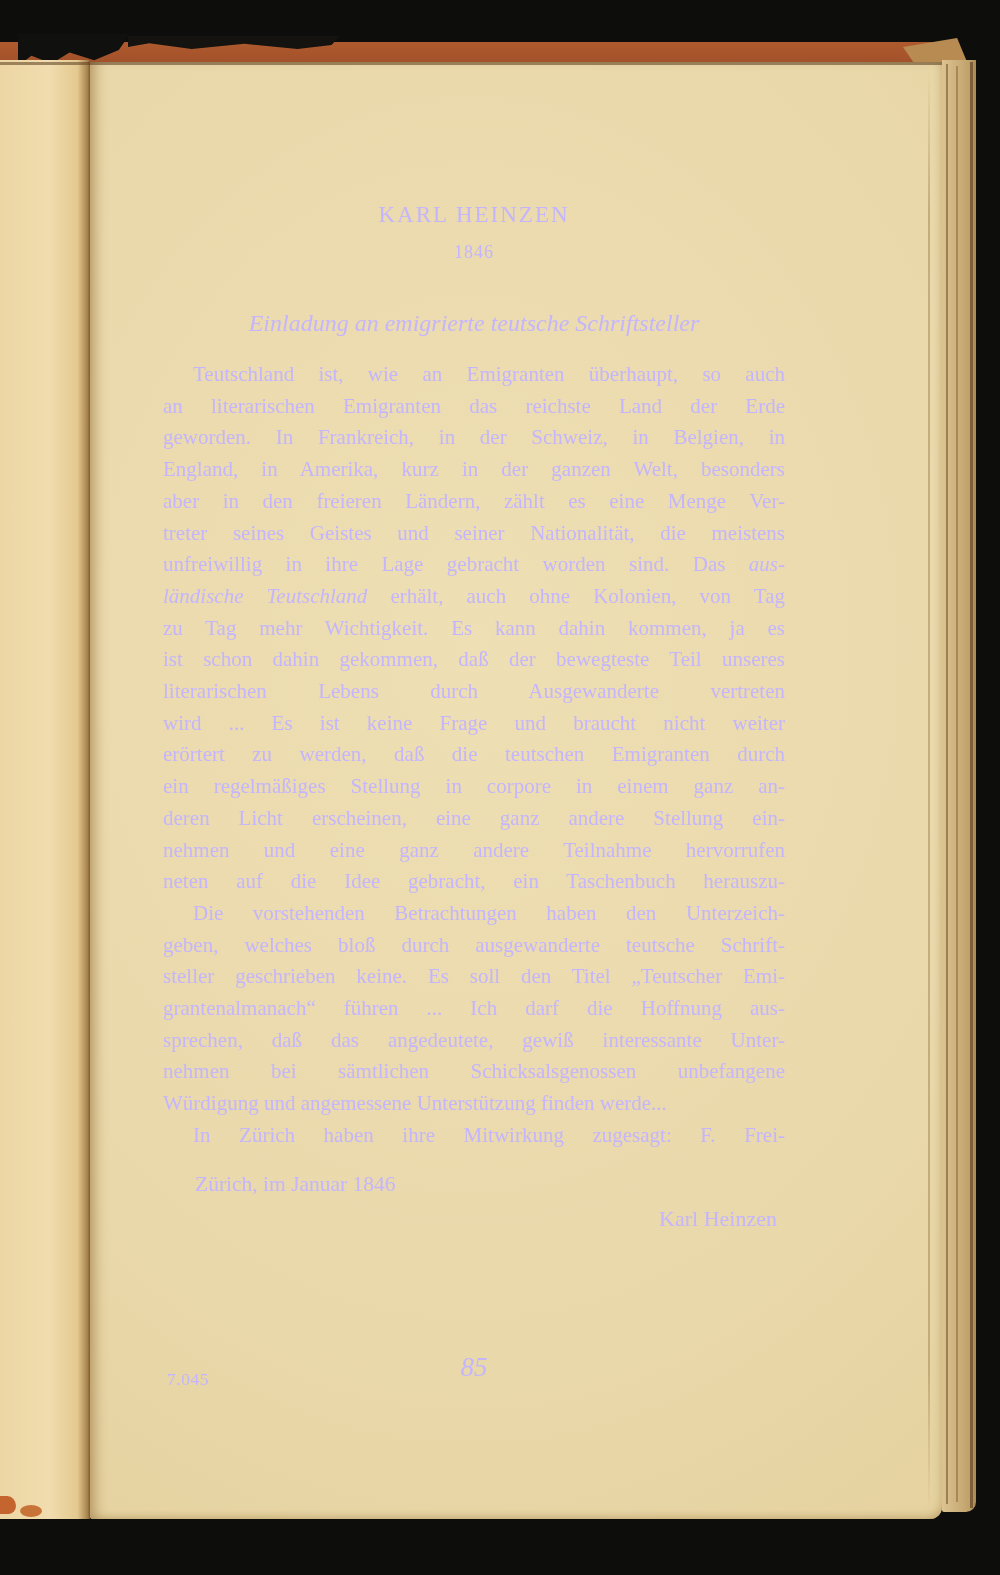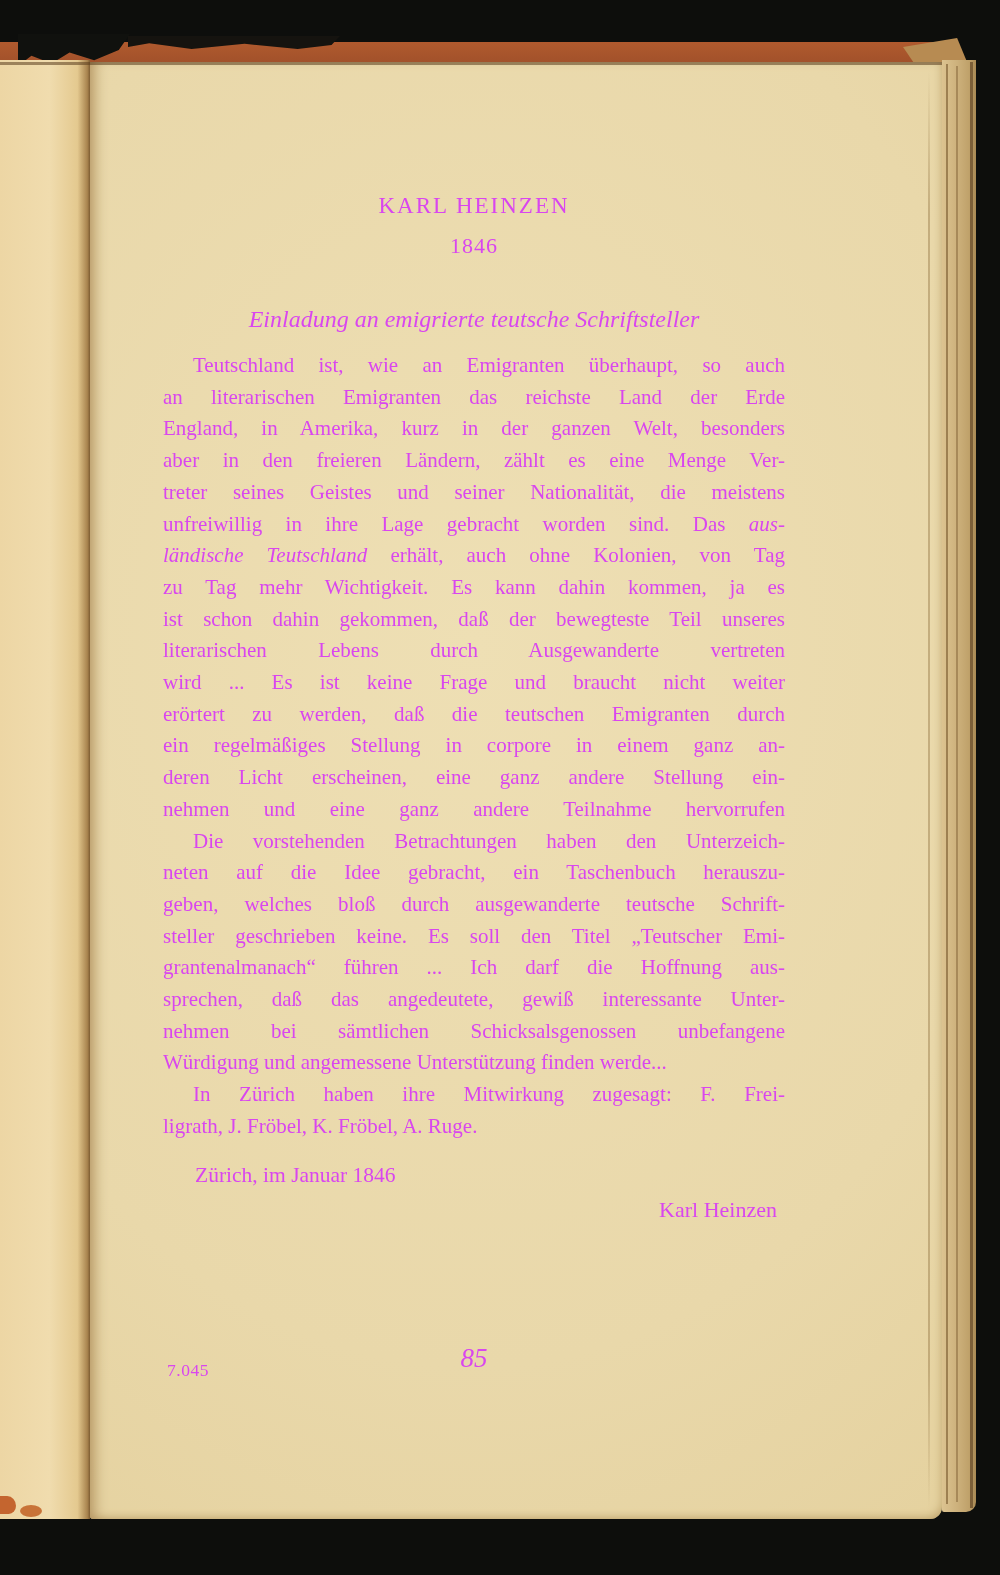--- a/index.html
+++ b/index.html
@@ -46,24 +46,24 @@
   .edge-band{
     position:absolute;left:942px;top:60px;width:34px;height:1452px;
     background:linear-gradient(to right,#dcc390 0%,#cdb17c 45%,#bfa16a 80%,#a88853 100%);
     border-radius:0 0 10px 2px;
   }
   .edge-line-1{position:absolute;left:946px;top:64px;width:2px;height:1440px;background:#8f7044;opacity:.8;}
   .edge-line-2{position:absolute;left:956px;top:66px;width:2px;height:1436px;background:#97774a;opacity:.7;}
   .edge-line-3{position:absolute;left:970px;top:62px;width:3px;height:1446px;background:#7c5f38;}
   .under-cover-shadow{position:absolute;left:0;top:62px;width:942px;height:3px;background:rgba(90,60,30,.55);}
   
-  .ink{color:#d946ef;}
+  .ink{color:#c4b5fd;margin-top:9px;}
   .text-col{position:absolute;left:163px;top:193px;width:622px;}
   .author{font-size:23px;letter-spacing:2px;text-align:center;}
-  .year{font-size:22px;text-align:center;margin-top:14px;letter-spacing:1px;font-feature-settings:"onum";}
+  .year{font-size:18px;text-align:center;margin-top:14px;letter-spacing:1px;font-feature-settings:"onum";}
   .doc-title{font-size:24px;font-style:italic;text-align:center;margin-top:47px;}
   .body-text{position:absolute;left:163px;top:350px;width:622px;font-size:21px;line-height:31.7px;}
   .line{white-space:normal;}
   .jl{text-align:justify;text-align-last:justify;}
   .ind{text-indent:30px;}
   .it{font-style:italic;}
   .dateline{margin-top:17px;padding-left:32px;font-size:21.5px;}
   .signature{margin-top:3px;text-align:right;padding-right:8px;font-size:22px;}
   .footer-catalog{position:absolute;left:167px;top:1360px;font-size:17.5px;letter-spacing:.5px;}
   .footer-pagenum{position:absolute;left:163px;top:1343px;width:622px;text-align:center;font-size:27px;font-feature-settings:"onum";font-style:italic;}
@@ -93,47 +93,47 @@
     <div class="author">KARL HEINZEN</div>
     <div class="year">1846</div>
     <div class="doc-title">Einladung an emigrierte teutsche Schriftsteller</div>
   </div>
 
   <div class="body-text ink">
 
     <div>
         <div class="line jl ind"><span>Teutschland ist, wie an Emigranten überhaupt, so auch</span></div>
         <div class="line jl"><span>an literarischen Emigranten das reichste Land der Erde</span></div>
+        <div class="line jl"><span>geworden. In Frankreich, in der Schweiz, in Belgien, in</span></div>
         <div class="line jl"><span>England, in Amerika, kurz in der ganzen Welt, besonders</span></div>
         <div class="line jl"><span>aber in den freieren Ländern, zählt es eine Menge Ver-</span></div>
         <div class="line jl"><span>treter seines Geistes und seiner Nationalität, die meistens</span></div>
         <div class="line jl"><span>unfreiwillig in ihre Lage gebracht worden sind. Das </span><span class="it">aus-</span></div>
         <div class="line jl"><span class="it">ländische Teutschland</span><span> erhält, auch ohne Kolonien, von Tag</span></div>
         <div class="line jl"><span>zu Tag mehr Wichtigkeit. Es kann dahin kommen, ja es</span></div>
         <div class="line jl"><span>ist schon dahin gekommen, daß der bewegteste Teil unseres</span></div>
         <div class="line jl"><span>literarischen Lebens durch Ausgewanderte vertreten</span></div>
         <div class="line jl"><span>wird ... Es ist keine Frage und braucht nicht weiter</span></div>
         <div class="line jl"><span>erörtert zu werden, daß die teutschen Emigranten durch</span></div>
         <div class="line jl"><span>ein regelmäßiges Stellung in corpore in einem ganz an-</span></div>
         <div class="line jl"><span>deren Licht erscheinen, eine ganz andere Stellung ein-</span></div>
         <div class="line jl"><span>nehmen und eine ganz andere Teilnahme hervorrufen</span></div>
       </div>
       <div>
+        <div class="line jl"><span>neten auf die Idee gebracht, ein Taschenbuch herauszu-</span></div>
         <div class="line jl ind"><span>Die vorstehenden Betrachtungen haben den Unterzeich-</span></div>
-        <div class="line jl"><span>neten auf die Idee gebracht, ein Taschenbuch herauszu-</span></div>
         <div class="line jl"><span>geben, welches bloß durch ausgewanderte teutsche Schrift-</span></div>
         <div class="line jl"><span>steller geschrieben keine. Es soll den Titel „Teutscher Emi-</span></div>
         <div class="line jl"><span>grantenalmanach“ führen ... Ich darf die Hoffnung aus-</span></div>
         <div class="line jl"><span>sprechen, daß das angedeutete, gewiß interessante Unter-</span></div>
         <div class="line jl"><span>nehmen bei sämtlichen Schicksalsgenossen unbefangene</span></div>
         <div class="line"><span>Würdigung und angemessene Unterstützung finden werde...</span></div>
       </div>
       <div>
         <div class="line jl ind"><span>In Zürich haben ihre Mitwirkung zugesagt: F. Frei-</span></div>
-        <div class="line"><span>ligrath, J. Fröbel, K. Fröbel, A. Ruge.</span></div>
       </div>
       <div class="dateline">Zürich, im Januar 1846</div>
     <div class="signature">Karl Heinzen</div>
   </div>
 
   <div class="footer-catalog ink">7.045</div>
   <div class="footer-pagenum ink">85</div>
 
 </div>
 

